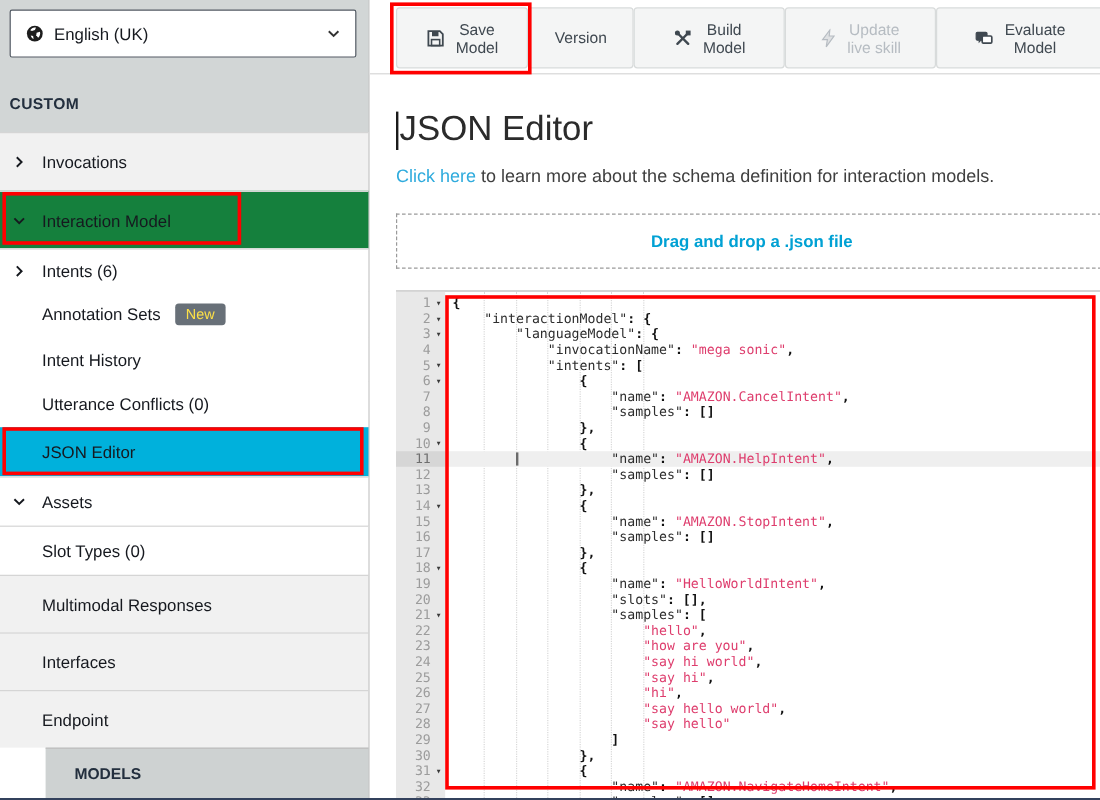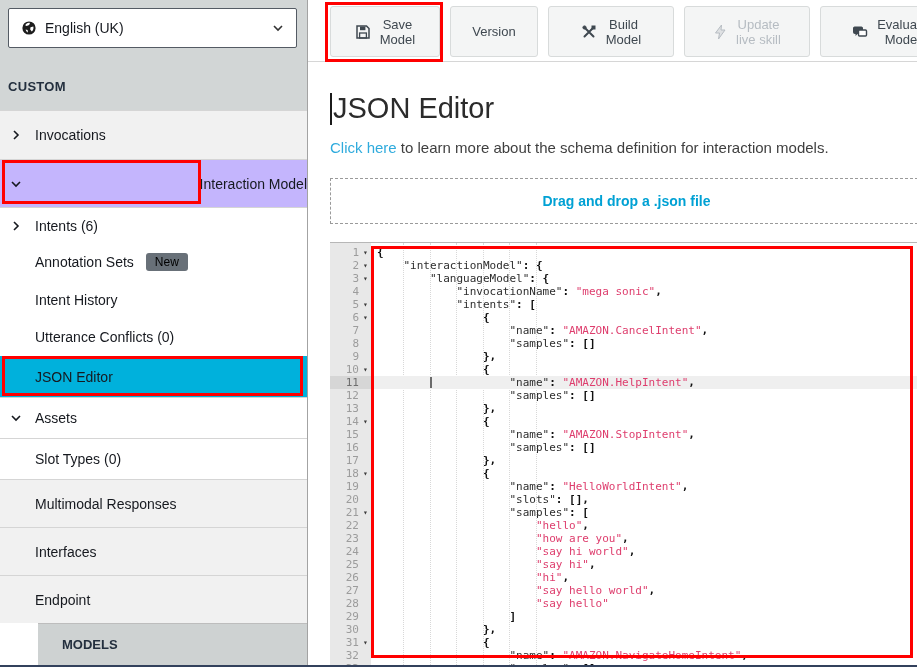--- a/index.html
+++ b/index.html
@@ -11,30 +11,30 @@
   .sidebar { position:absolute; left:0; top:0; width:308px; height:667px; background:#fff; border-right:1px solid #a3a3a3; }
   .side-top { position:absolute; left:0; top:0; right:0; height:110px; background:#d2d6d6; }
   .lang-select { position:absolute; left:8px; top:8px; width:289px; height:40px; background:#fff; border:1px solid #545b64; border-radius:2px; display:flex; align-items:center; padding:0 12px; cursor:pointer; }
   .lang-label { font-size:14px; color:#16191f; margin-left:8px; flex:1; }
   .sec-label { position:absolute; left:8px; font-weight:bold; font-size:13px; color:#232f3e; letter-spacing:.3px; }
   .sec-custom { top:79px; }
   .nav { position:absolute; left:0; top:110px; right:0; }
   .item { position:relative; display:flex; align-items:center; padding-left:35px; font-size:14px; color:#16191f; background:#fff; cursor:pointer; }
   .item .chev { position:absolute; left:10px; top:50%; transform:translateY(-50%); width:12px; height:12px; }
   .gray { background:#f1f1f1; }
-  .lite { background:#c4b5fd;justify-content:flex-end; }
+  .lite { background:#15803d; }
   .bt { border-top:1px solid #d5d5d5; }
   .selected { background:#00b1dc; }
   .h49{height:49px} .h48{height:48px} .h36{height:36px} .h38{height:38px} .h37{height:37px} .h41{height:41px}
-  .badge { background:#687078; color:#000000; font-size:12px; border-radius:3px; padding:2px 9px; margin-left:12px; }
+  .badge { background:#687078; color:#fde047; font-size:12px; border-radius:3px; padding:2px 9px; margin-left:12px; }
   .sec-models-band { position:absolute; left:0; top:623px; right:0; bottom:2px; background:#ced2d2; border-top:1px solid #bdbdbd; display:flex; align-items:center; padding-left:24px; font-weight:bold; font-size:13px; color:#232f3e;margin-left:38px; }
 
   
   .main { position:absolute; left:308px; top:0; right:0; bottom:0; background:#fff; overflow:hidden; }
-  .toolbar { position:absolute; left:0; top:0; right:0; height:62px; background:#fff; border-bottom:1px solid #d6d6d6; display:flex; align-items:flex-start; padding:6px 0 0 22px; gap:10px; }
+  .toolbar { position:absolute; left:0; top:0; right:0; height:62px; background:#fff; border-bottom:1px solid #d6d6d6; display:flex; align-items:flex-start; padding:6px 0 0 22px; }
   .tb-btn { display:flex; align-items:center; justify-content:center; gap:9px; height:51px; background:#f4f5f5; border:1px solid #d8dbdb; border-radius:3px; cursor:pointer; font-family:"Liberation Sans",sans-serif; flex:none; }
   .tb-btn .l1,.tb-btn .l2 { display:block; font-size:13px; line-height:15px; color:#3f4850; text-align:center; }
   .tb-btn.disabled { cursor:default; }
   .tb-btn.disabled .l1,.tb-btn.disabled .l2 { color:#b6bcc2; }
   .tb-btn.disabled svg * { stroke:#b6bcc2 !important; fill-opacity:.35; }
   .w110{width:110px} .w88{width:88px} .w108{width:126px} .w126{width:126px} .w140{width:140px}
 
   .title { position:absolute; left:22px; top:92px; font-size:29px; font-weight:300; color:#2b2b2b; display:flex; align-items:center; }
   .caret { display:inline-block; width:2px; height:32px; background:#1a1a1a; margin-right:1px; }
   .desc { position:absolute; left:22px; top:139px; font-size:15px; color:#3f3f3f; }

